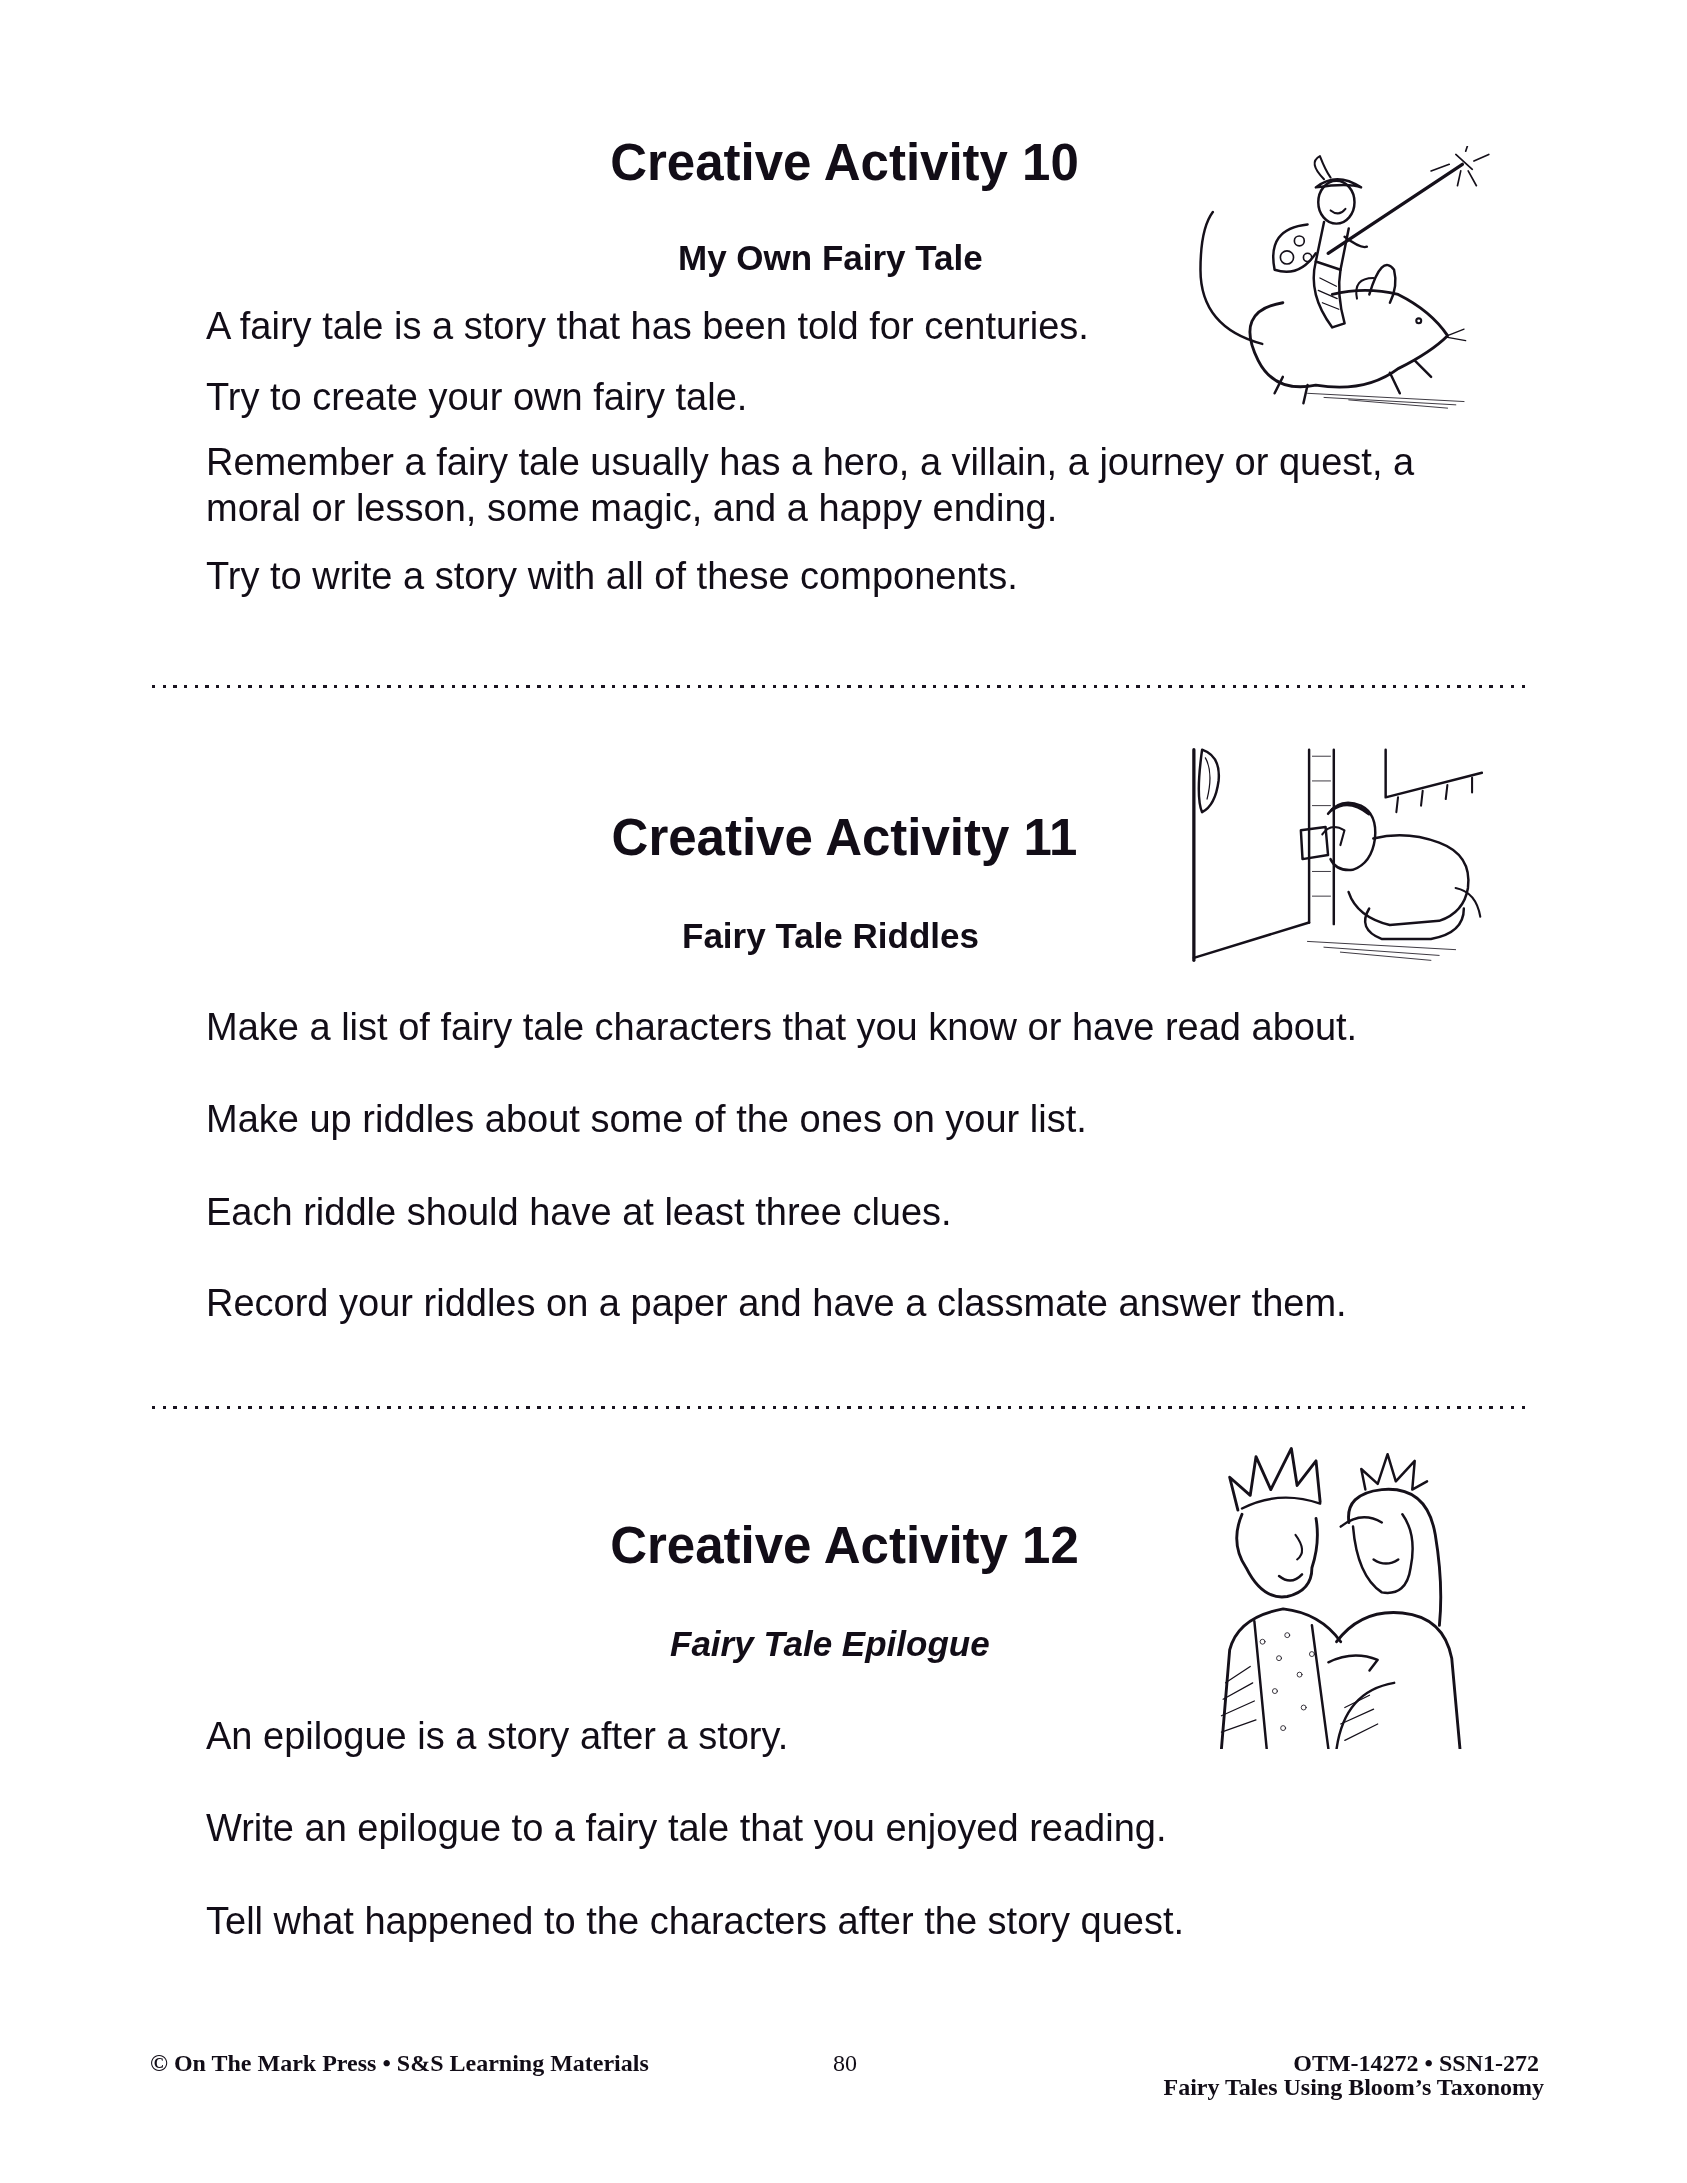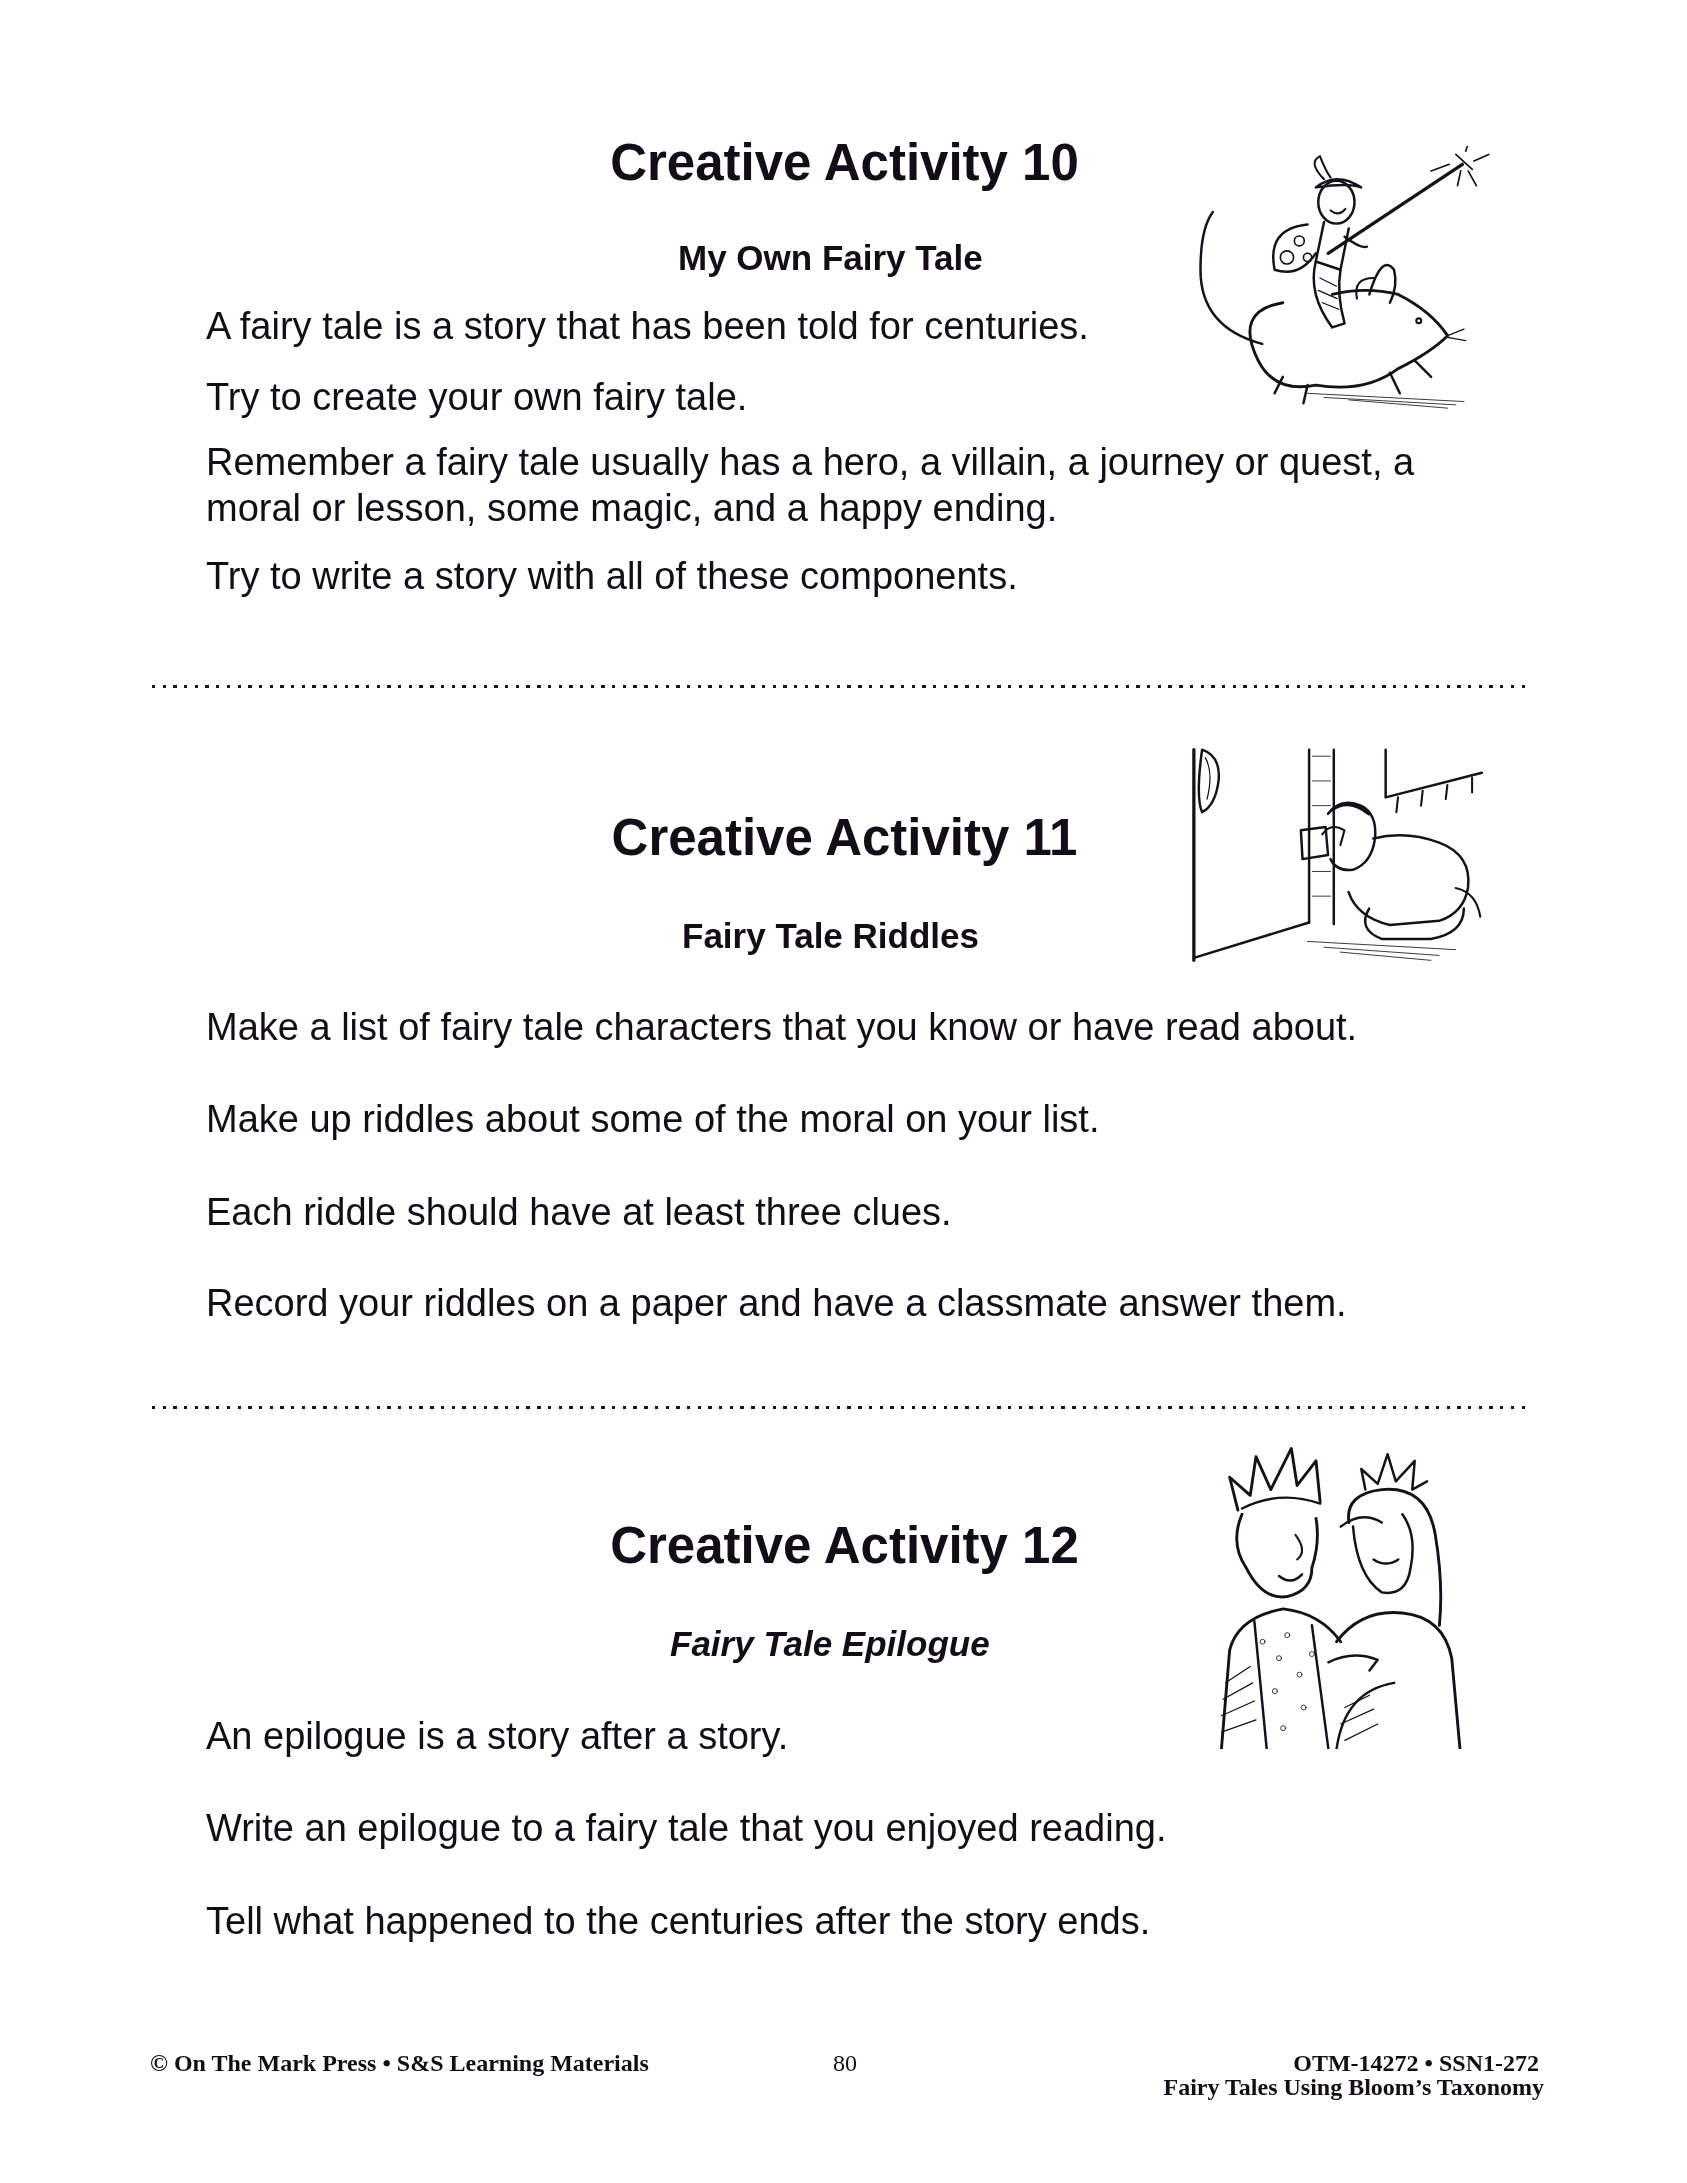--- a/index.html
+++ b/index.html
@@ -71,21 +71,21 @@
 </div>
 
 <div class="dots" style="top:685px;"></div>
 
 <div>
   <div class="abs title" style="top:812px; left:0; width:1689px;">
     <span>Creative Activity 11</span>
   </div>
   <div class="abs subtitle" style="top:918px; left:682px;">Fairy Tale Riddles</div>
   <div class="abs body" style="top:1008px;">Make a list of fairy tale characters that you know or have read about.</div>
-  <div class="abs body" style="top:1100px;">Make up riddles about some of the moral on your list.</div>
+  <div class="abs body" style="top:1100px;">Make up riddles about some of the ones on your list.</div>
   <div class="abs body" style="top:1193px;">Each riddle should have at least three clues.</div>
   <div class="abs body" style="top:1284px;">Record your riddles on a paper and have a classmate answer them.</div>
 
   <div class="illus" style="left:1192px; top:748px; width:291px; height:214px;">
     <svg viewBox="0 0 353 260">
 
       <path d="M2 2 L2 258" stroke-width="4"></path>
 
       <path d="M12 2 Q35 10 32 40 Q28 70 12 78 Q4 60 12 2 Z" stroke-width="3"></path>
       <path d="M16 12 Q26 30 18 62" stroke-width="1.5"></path>
@@ -117,21 +117,21 @@
 
 <div class="dots" style="top:1406px;"></div>
 
 <div>
   <div class="abs title" style="top:1520px; left:0; width:1689px;">
     <span>Creative Activity 12</span>
   </div>
   <div class="abs subtitle" style="top:1626px; left:670px;font-style:italic;">Fairy Tale Epilogue</div>
   <div class="abs body" style="top:1717px;">An epilogue is a story after a story.</div>
   <div class="abs body" style="top:1809px;">Write an epilogue to a fairy tale that you enjoyed reading.</div>
-  <div class="abs body" style="top:1902px;">Tell what happened to the centuries after the story ends.</div>
+  <div class="abs body" style="top:1902px;">Tell what happened to the characters after the story quest.</div>
 
   <div class="illus" style="left:1205px; top:1444px; width:264px; height:305px;">
     <svg viewBox="0 0 321 370">
 
       <path d="M40 80 L30 40 L55 62 L62 15 L80 55 L105 5 L112 50 L135 20 L140 70" stroke-width="3.5"></path>
       <path d="M45 78 Q90 55 140 72" stroke-width="3"></path>
 
       <path d="M45 85 Q30 120 50 150 Q70 190 100 185 Q130 178 130 150 Q140 120 135 90" stroke-width="3.5"></path>
       <path d="M110 110 Q125 130 112 140" stroke-width="2.5"></path>
       <path d="M90 160 Q105 172 118 158" stroke-width="3"></path>

